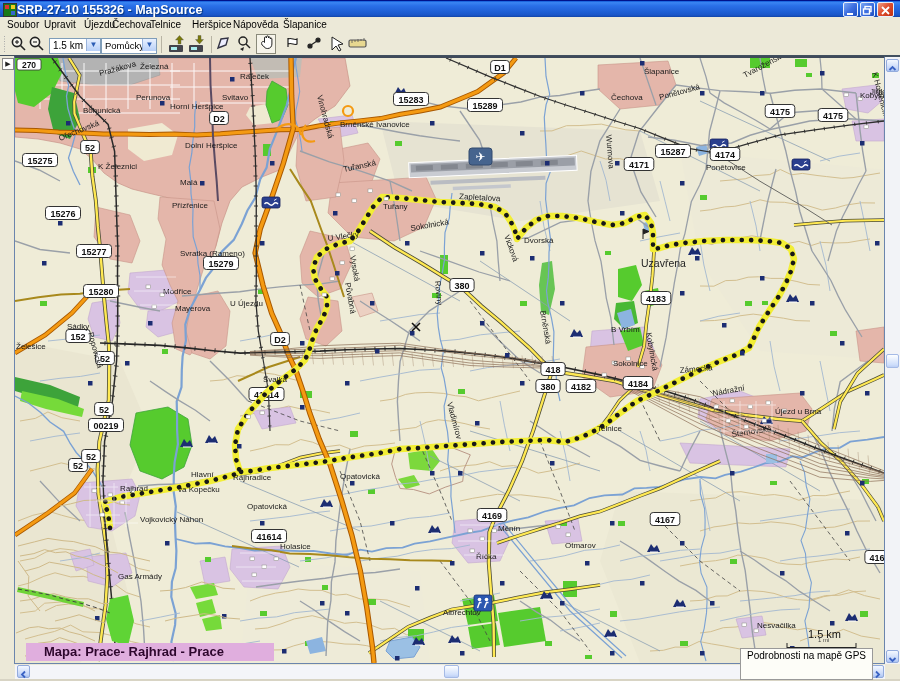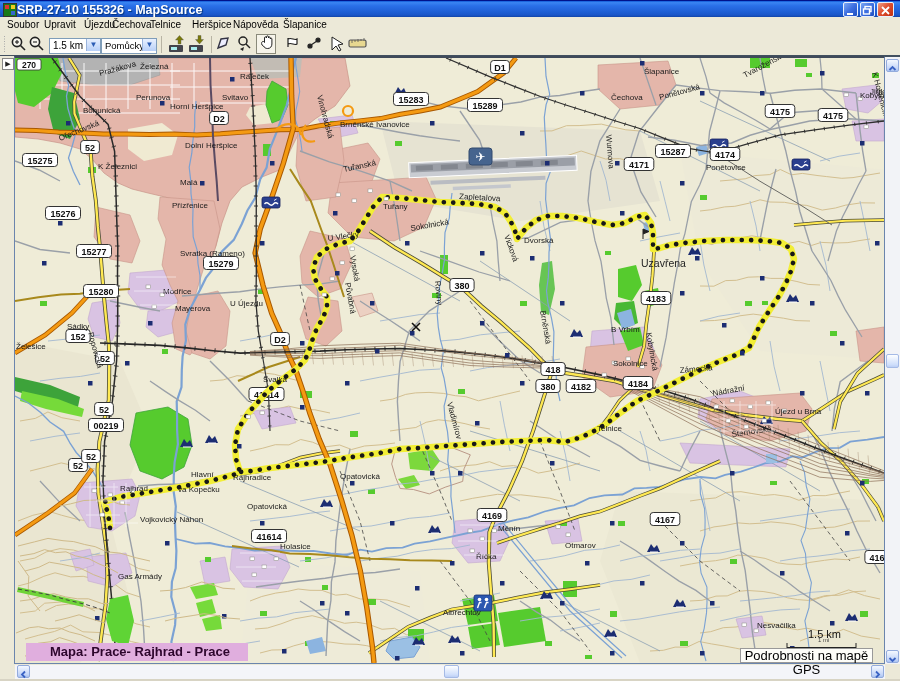--- a/index.html
+++ b/index.html
@@ -16,24 +16,24 @@
   #menubar{position:absolute;left:0;top:17px;width:820px;height:16px;background:#ece9d8;font-size:10px;color:#000;}
   #menubar span{position:absolute;top:2px;}
   #toolbar{position:absolute;left:0;top:33px;width:900px;height:23px;background:#ece9d8;}
   .combo{position:absolute;top:5px;height:14px;background:#fff;border:1px solid #7f9db9;font-size:10px;}
   .combo .txt{position:absolute;left:3px;top:1px;}
   .combo .drop{position:absolute;right:0;top:0;width:13px;height:12px;
      background:linear-gradient(180deg,#e8f0fe,#b8d0f8);border-left:1px solid #9ab4dc;color:#2b5cb4;
      font-size:8px;text-align:center;line-height:12px;}
   #mapwrap{position:absolute;left:14px;top:56px;width:871px;height:608px;
      border:1px solid #6b85ad;border-top:2px solid #3f4a5a;box-sizing:border-box;background:#f2efdc;overflow:hidden;}
-  #maplabel{position:absolute;left:26px;top:643px;width:222px;height:18px;background:#e0aede;
-     color:#2d062d;font-weight:bold;font-size:13px;line-height:18px;padding-left:24px;box-sizing:border-box;z-index:5;}
-  #gpsbox{position:absolute;left:740px;top:648px;width:133px;height:15px;background:#fdfdf8;
-     border:1px solid #999;color:#000;font-size:13px;text-align:center;line-height:14px;box-sizing:border-box;z-index:5;}
+  #maplabel{position:absolute;left:26px;top:643px;width:248px;height:18px;background:#e0aede;
+     color:#2d062d;font-weight:bold;font-size:13px;line-height:18px;padding-left:18px;box-sizing:border-box;z-index:5;}
+  #gpsbox{position:absolute;left:740px;top:648px;width:133px;height:32px;background:#fdfdf8;
+     border:1px solid #999;color:#000;font-size:10px;text-align:center;line-height:14px;box-sizing:border-box;z-index:5;}
   #scalebar{position:absolute;left:786px;top:628px;width:80px;height:22px;z-index:5;font-size:11px;color:#111;}
   
   #vscroll{position:absolute;left:885px;top:57px;width:15px;height:607px;background:#f2f3f7;}
   #hscroll{position:absolute;left:15px;top:665px;width:870px;height:14px;background:#f4f5f9;}
   .sbtn{position:absolute;background:linear-gradient(180deg,#f4f8ff,#c2d4f8 80%,#aac2f0);
      border:1px solid #93abdc;border-radius:2px;box-sizing:border-box;color:#3b63c4;
      font-weight:bold;text-align:center;}
   .sthumb{position:absolute;background:linear-gradient(180deg,#fdfeff,#cfdefb 80%,#bccff5);
      border:1px solid #a5bae6;border-radius:2px;box-sizing:border-box;}
   #gutter{position:absolute;left:0;top:56px;width:14px;height:625px;background:#ece9d8;}

